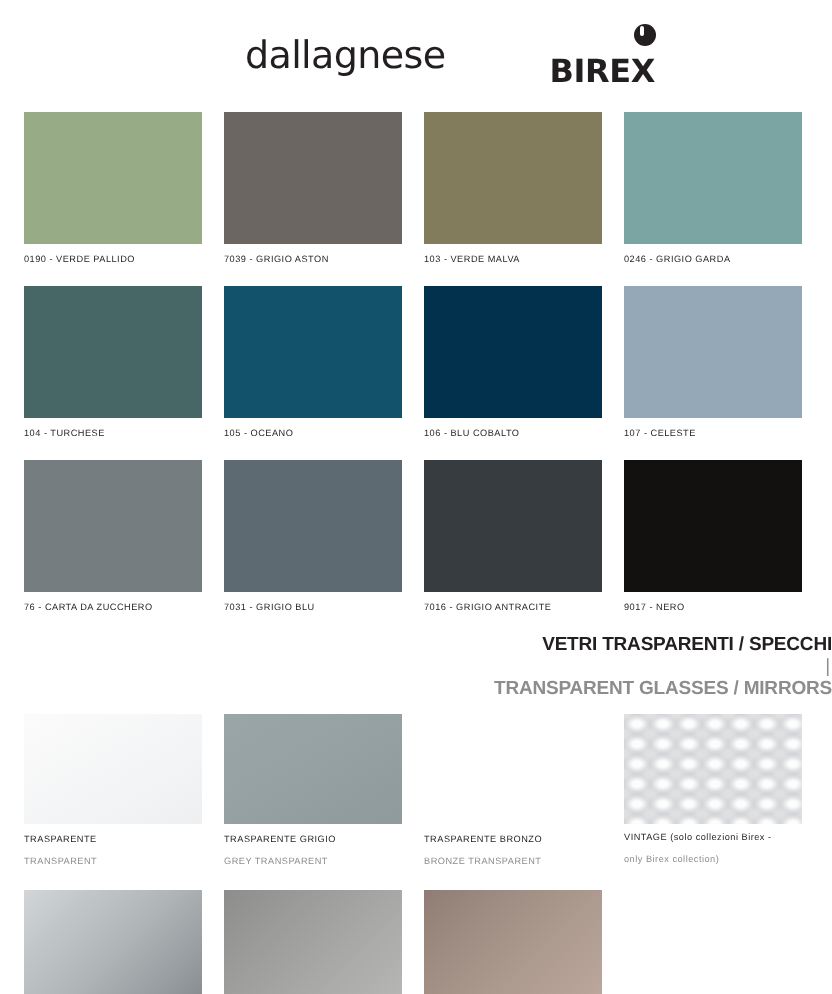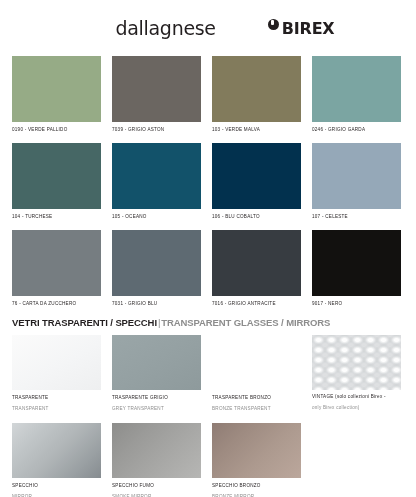--- a/index.html
+++ b/index.html
@@ -27,22 +27,23 @@
   }
   .logo-dallagnese {
     font-size: 19px;
     font-weight: 500;
     letter-spacing: -0.3px;
     color: #231f20;
     font-family: "DejaVu Sans", sans-serif;
   }
   .logo-birex {
     display: flex;
-    align-items: flex-start;
+    align-items: flex-end;
     gap: 3px;
+    flex-direction: column;
   }
   .birex-mark {
     width: 11px;
     height: 11px;
     border-radius: 50%;
     background: #231f20;
     position: relative;
     display: inline-block;
   }
   .birex-mark::after {
@@ -106,20 +107,21 @@
     line-height: 1.5;
   }
 
   
   .section-title {
     margin: 6px 0 7px 12px;
     font-size: 9.5px;
     letter-spacing: -0.1px;
     display: flex;
     align-items: flex-end;
+    flex-direction: column;
   }
   .section-title .it {
     font-weight: bold;
     color: #231f20;
   }
   .section-title .sep {
     color: #8d8d8d;
     margin: 0 1px;
   }
   .section-title .en {

